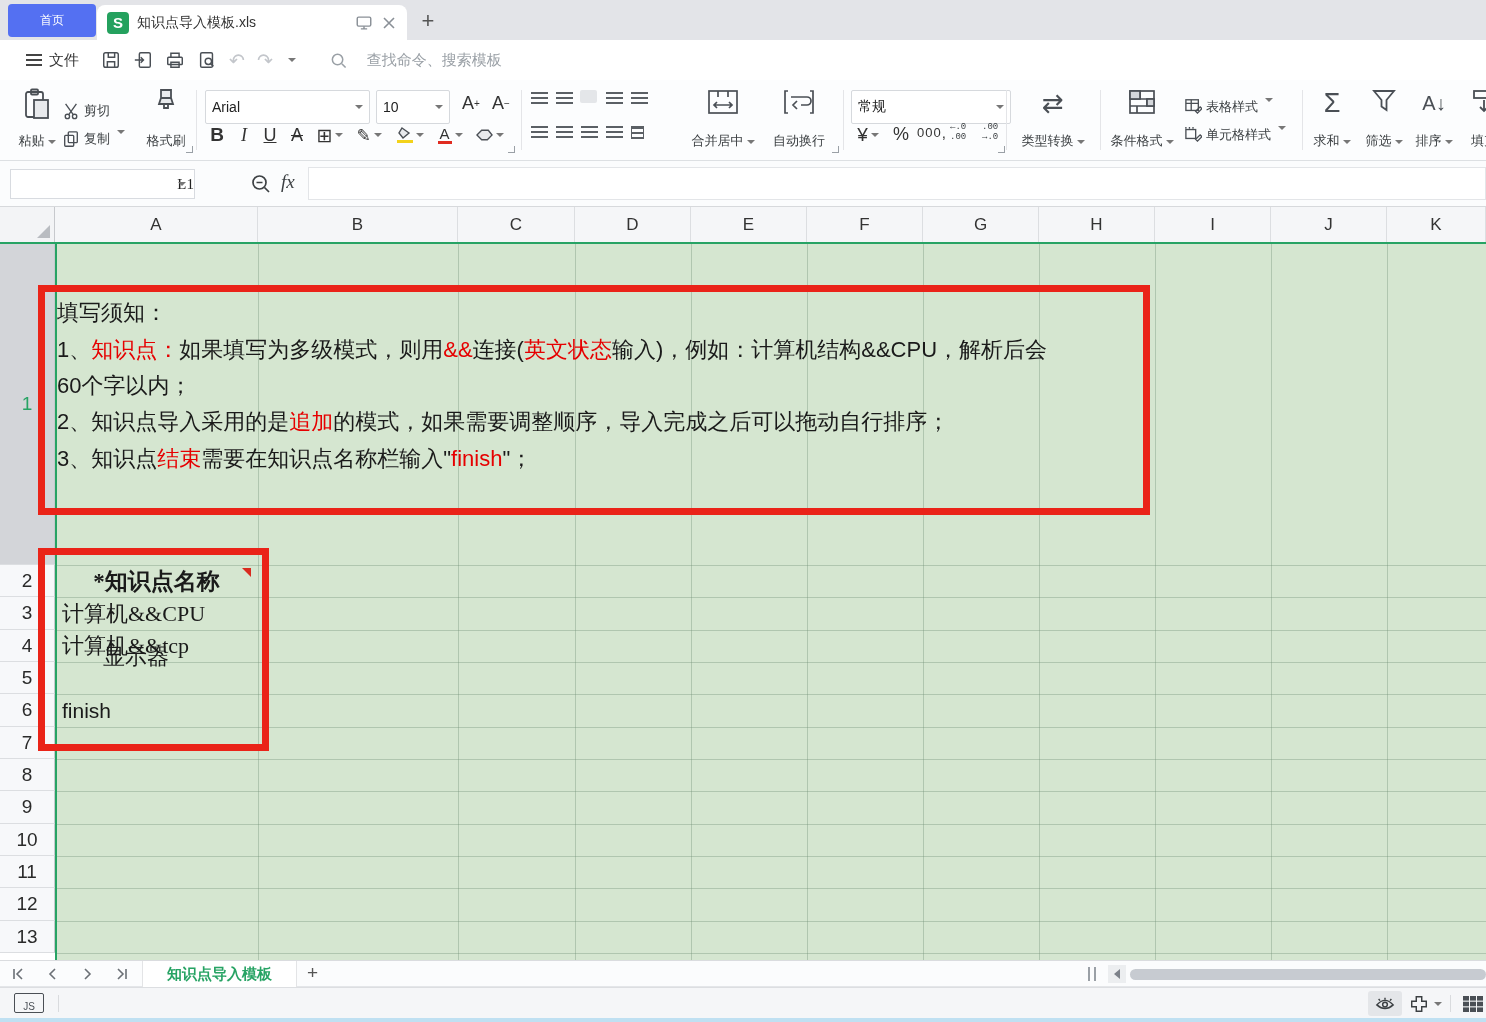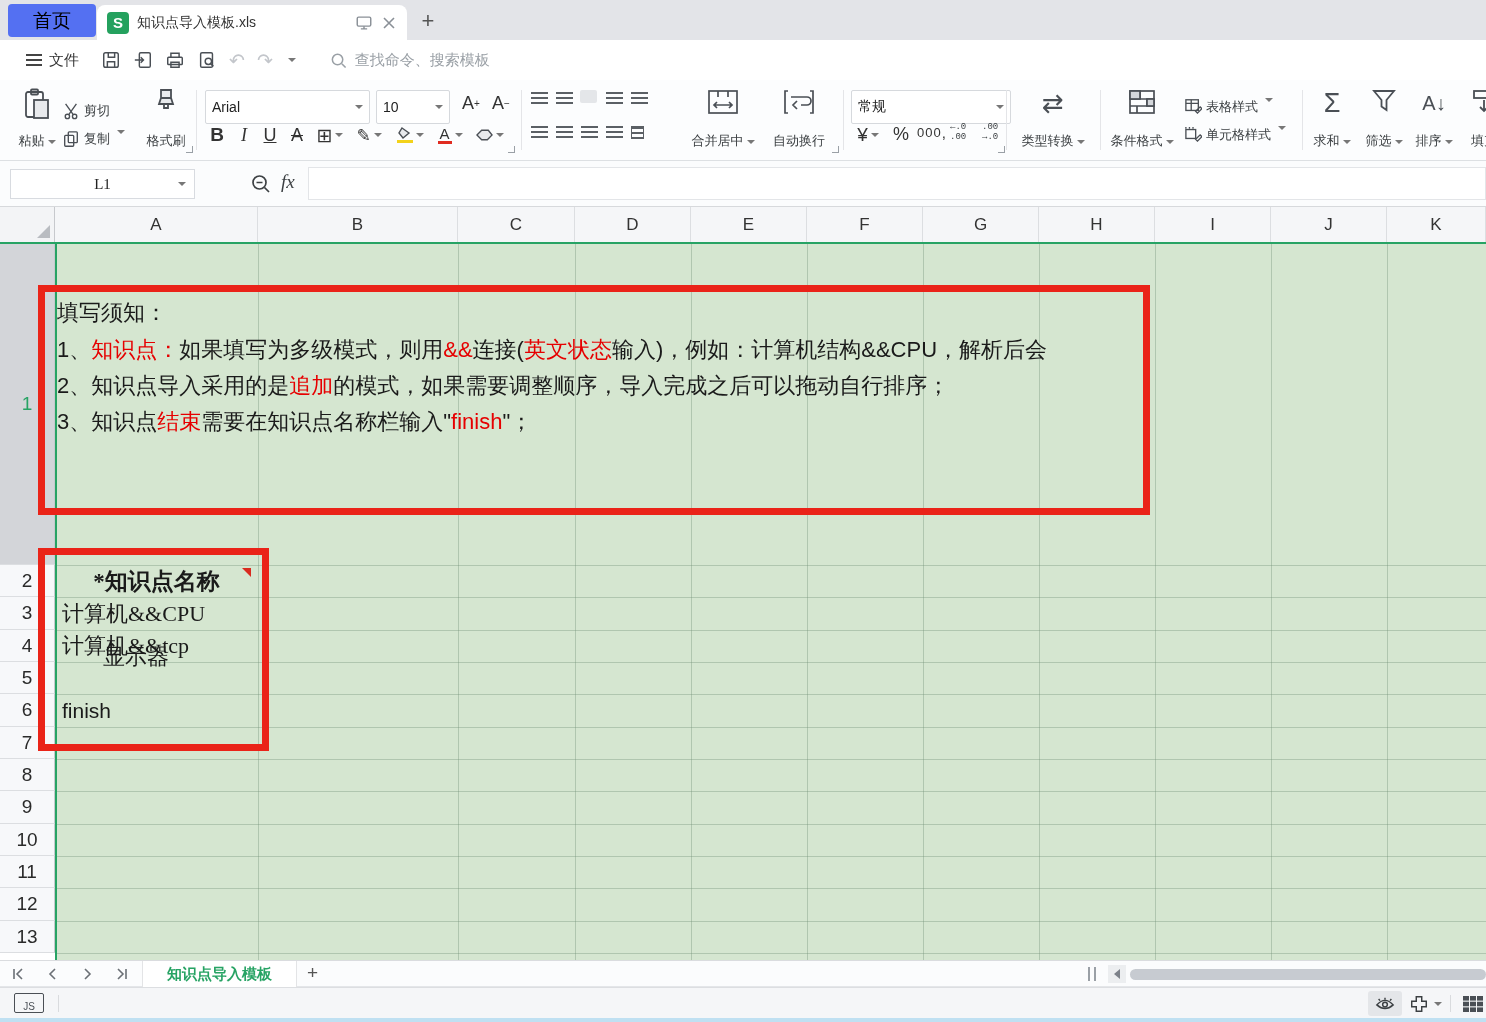--- a/index.html
+++ b/index.html
@@ -8,40 +8,40 @@
   }
   *{margin:0;padding:0;box-sizing:border-box}
   html,body{width:1486px;height:1022px;overflow:hidden;background:#fff;
     font-family:"Liberation Sans","DejaVu Sans",sans-serif;color:var(--ink);}
   .abs{position:absolute}
   .car{display:inline-block;width:0;height:0;border-left:4px solid transparent;border-right:4px solid transparent;border-top:4px solid #777;margin-left:3px;vertical-align:middle}
   svg{display:block}
 
   
   #titlebar{position:absolute;left:0;top:0;width:1486px;height:40px;background:#e3e4e8}
-  #home-tab{position:absolute;left:8px;top:4px;width:88px;height:33px;background:var(--tab-blue);color:#000000;
-    border-radius:4px;display:flex;align-items:center;justify-content:center;font-size:19px}
+  #home-tab{position:absolute;left:8px;top:4px;width:88px;height:33px;background:var(--tab-blue);color:#ffffff;
+    border-radius:4px;display:flex;align-items:center;justify-content:center;font-size:12px}
   #doc-tab{position:absolute;left:97px;top:5px;width:310px;height:35px;background:#fff;border-radius:8px 8px 0 0;
     display:flex;align-items:center;padding:0 10px;gap:8px}
   #doc-tab .logo{width:22px;height:22px;border-radius:4px;background:#24a15e;color:#fff;font-weight:bold;
     display:flex;align-items:center;justify-content:center;font-size:15px}
   #doc-tab .title{font-size:14px;color:#333;flex:1}
   #new-tab-btn{position:absolute;left:415px;top:8px;font-size:22px;color:#555;width:26px;text-align:center}
 
   
   #menubar{position:absolute;left:0;top:40px;width:1486px;height:40px;background:#fff;display:flex;align-items:center}
   .mb-file{display:flex;align-items:center;gap:7px;margin-left:26px;font-size:15px}
   .hamb{width:16px;height:12px;border-top:2px solid #444;border-bottom:2px solid #444;position:relative}
   .hamb::after{content:"";position:absolute;left:0;top:3px;width:16px;height:2px;background:#444}
   .qa-icons{display:flex;align-items:center;gap:12px;margin-left:22px;color:#4a4f55}
   .qa-icons .dis{color:#c3c6cb;font-size:19px;line-height:1}
   .menu-tabs{display:flex;align-items:center;margin-left:22px;gap:0}
   .menu-tab{font-size:15px;color:#333;padding:0 15px;height:40px;display:flex;align-items:center}
   .menu-tab.active{background:var(--accent-green);color:#fff;height:29px;border-radius:15px;padding:0 17px;margin:0 8px}
-  .mb-search{display:flex;align-items:center;gap:8px;margin-left:34px;color:#9aa0a6;font-size:15px}
+  .mb-search{display:flex;align-items:center;gap:20px;margin-left:34px;color:#9aa0a6;font-size:15px}
 
   
   #ribbon{position:absolute;left:0;top:80px;width:1486px;height:81px;background:#fcfdfe;border-bottom:1px solid #dde0e3}
   .rdiv{position:absolute;top:10px;width:1px;height:60px;background:#e4e5e8}
   .big-btn{position:absolute;display:flex;flex-direction:column;align-items:center;justify-content:space-between;height:62px;top:8px;color:#3c4043}
   .big-btn .lbl{font-size:13px;white-space:nowrap}
   .small-btn{position:absolute;display:flex;gap:4px;font-size:13px;color:#3c4043;white-space:nowrap}
   .combo{position:absolute;height:26px;background:#fff;border:1px solid #d6d9dd;border-radius:2px;
     display:flex;align-items:center;font-size:14px;padding:16px 6px;color:#222}
   .combo .car{margin-left:auto}
@@ -49,21 +49,21 @@
   .bars.hl-wrap{background:#e4e6e9;border-radius:2px;padding:2px}
   .ico-btn{position:absolute;display:flex;align-items:center;justify-content:center}
   .corner-launch{position:absolute;width:7px;height:7px;border-right:1.5px solid #9aa0a6;border-bottom:1.5px solid #9aa0a6;top:66px}
   .ybar{width:16px;height:3px;background:#f3d21b;margin-top:1px}
   .rbar{width:14px;height:3px;background:#e02b20;margin-top:1px}
   .two-line{display:flex;flex-direction:column;align-items:center;font-size:9px;line-height:10px;color:#3c4043;font-family:"Liberation Mono","DejaVu Sans Mono",monospace}
 
   
   #formulabar{position:absolute;left:0;top:161px;width:1486px;height:46px;background:#fbfcfd;border-bottom:1px solid #d7d9dc}
   #namebox{position:absolute;left:10px;top:8px;width:185px;height:30px;background:#fff;border:1px solid #d8dbe0;
-    display:flex;align-items:center;justify-content:center;font-size:15px;color:#222;font-family:"Liberation Serif","DejaVu Serif",serif}
+    display:flex;align-items:center;justify-content:flex-end;font-size:15px;color:#222;font-family:"Liberation Serif","DejaVu Serif",serif}
   #namebox .car{position:absolute;right:8px}
   #fxlabel{position:absolute;left:281px;top:10px;font-family:"Liberation Serif","DejaVu Serif",serif;font-style:italic;font-size:19px;color:#3c4043}
   #formula-input{position:absolute;left:308px;top:6px;width:1178px;height:33px;background:#fff;border:1px solid #e3e5e8;font-size:14px;padding:0 6px;color:#222}
 
   
   #sheet{position:absolute;left:0;top:207px;width:1486px;height:753px;background:#fff;overflow:hidden}
   .colhead{position:absolute;top:0;height:36px;background:#f5f6f8;border-right:1px solid #dcdee1;border-bottom:1px solid #c7c9cd;
     display:flex;align-items:center;justify-content:center;font-size:17px;color:#333}
   .rowhead{position:absolute;left:0;width:55px;background:#f7f8fa;border-bottom:1px solid #dcdee1;border-right:1px solid #c7c9cd;
     display:flex;align-items:center;justify-content:center;font-size:19px;color:#2a2a2a}
@@ -412,20 +412,23 @@
         <span>填写须知：</span>
       </div>
     <div class="nline">
         <span>1、</span>
         <span class="red">知识点：</span>
         <span>如果填写为多级模式，则用</span>
         <span class="red">&amp;&amp;</span>
         <span>连接(</span>
         <span class="red">英文状态</span>
         <span>输入)，例如：计算机结构&amp;&amp;CPU，解析后会</span>
+      </div>
+    <div class="nline">
+        <span>60个字以内；</span>
       </div>
     <div class="nline">
         <span>2、知识点导入采用的是</span>
         <span class="red">追加</span>
         <span>的模式，如果需要调整顺序，导入完成之后可以拖动自行排序；</span>
       </div>
     <div class="nline">
         <span>3、知识点</span>
         <span class="red">结束</span>
         <span>需要在知识点名称栏输入"</span>

